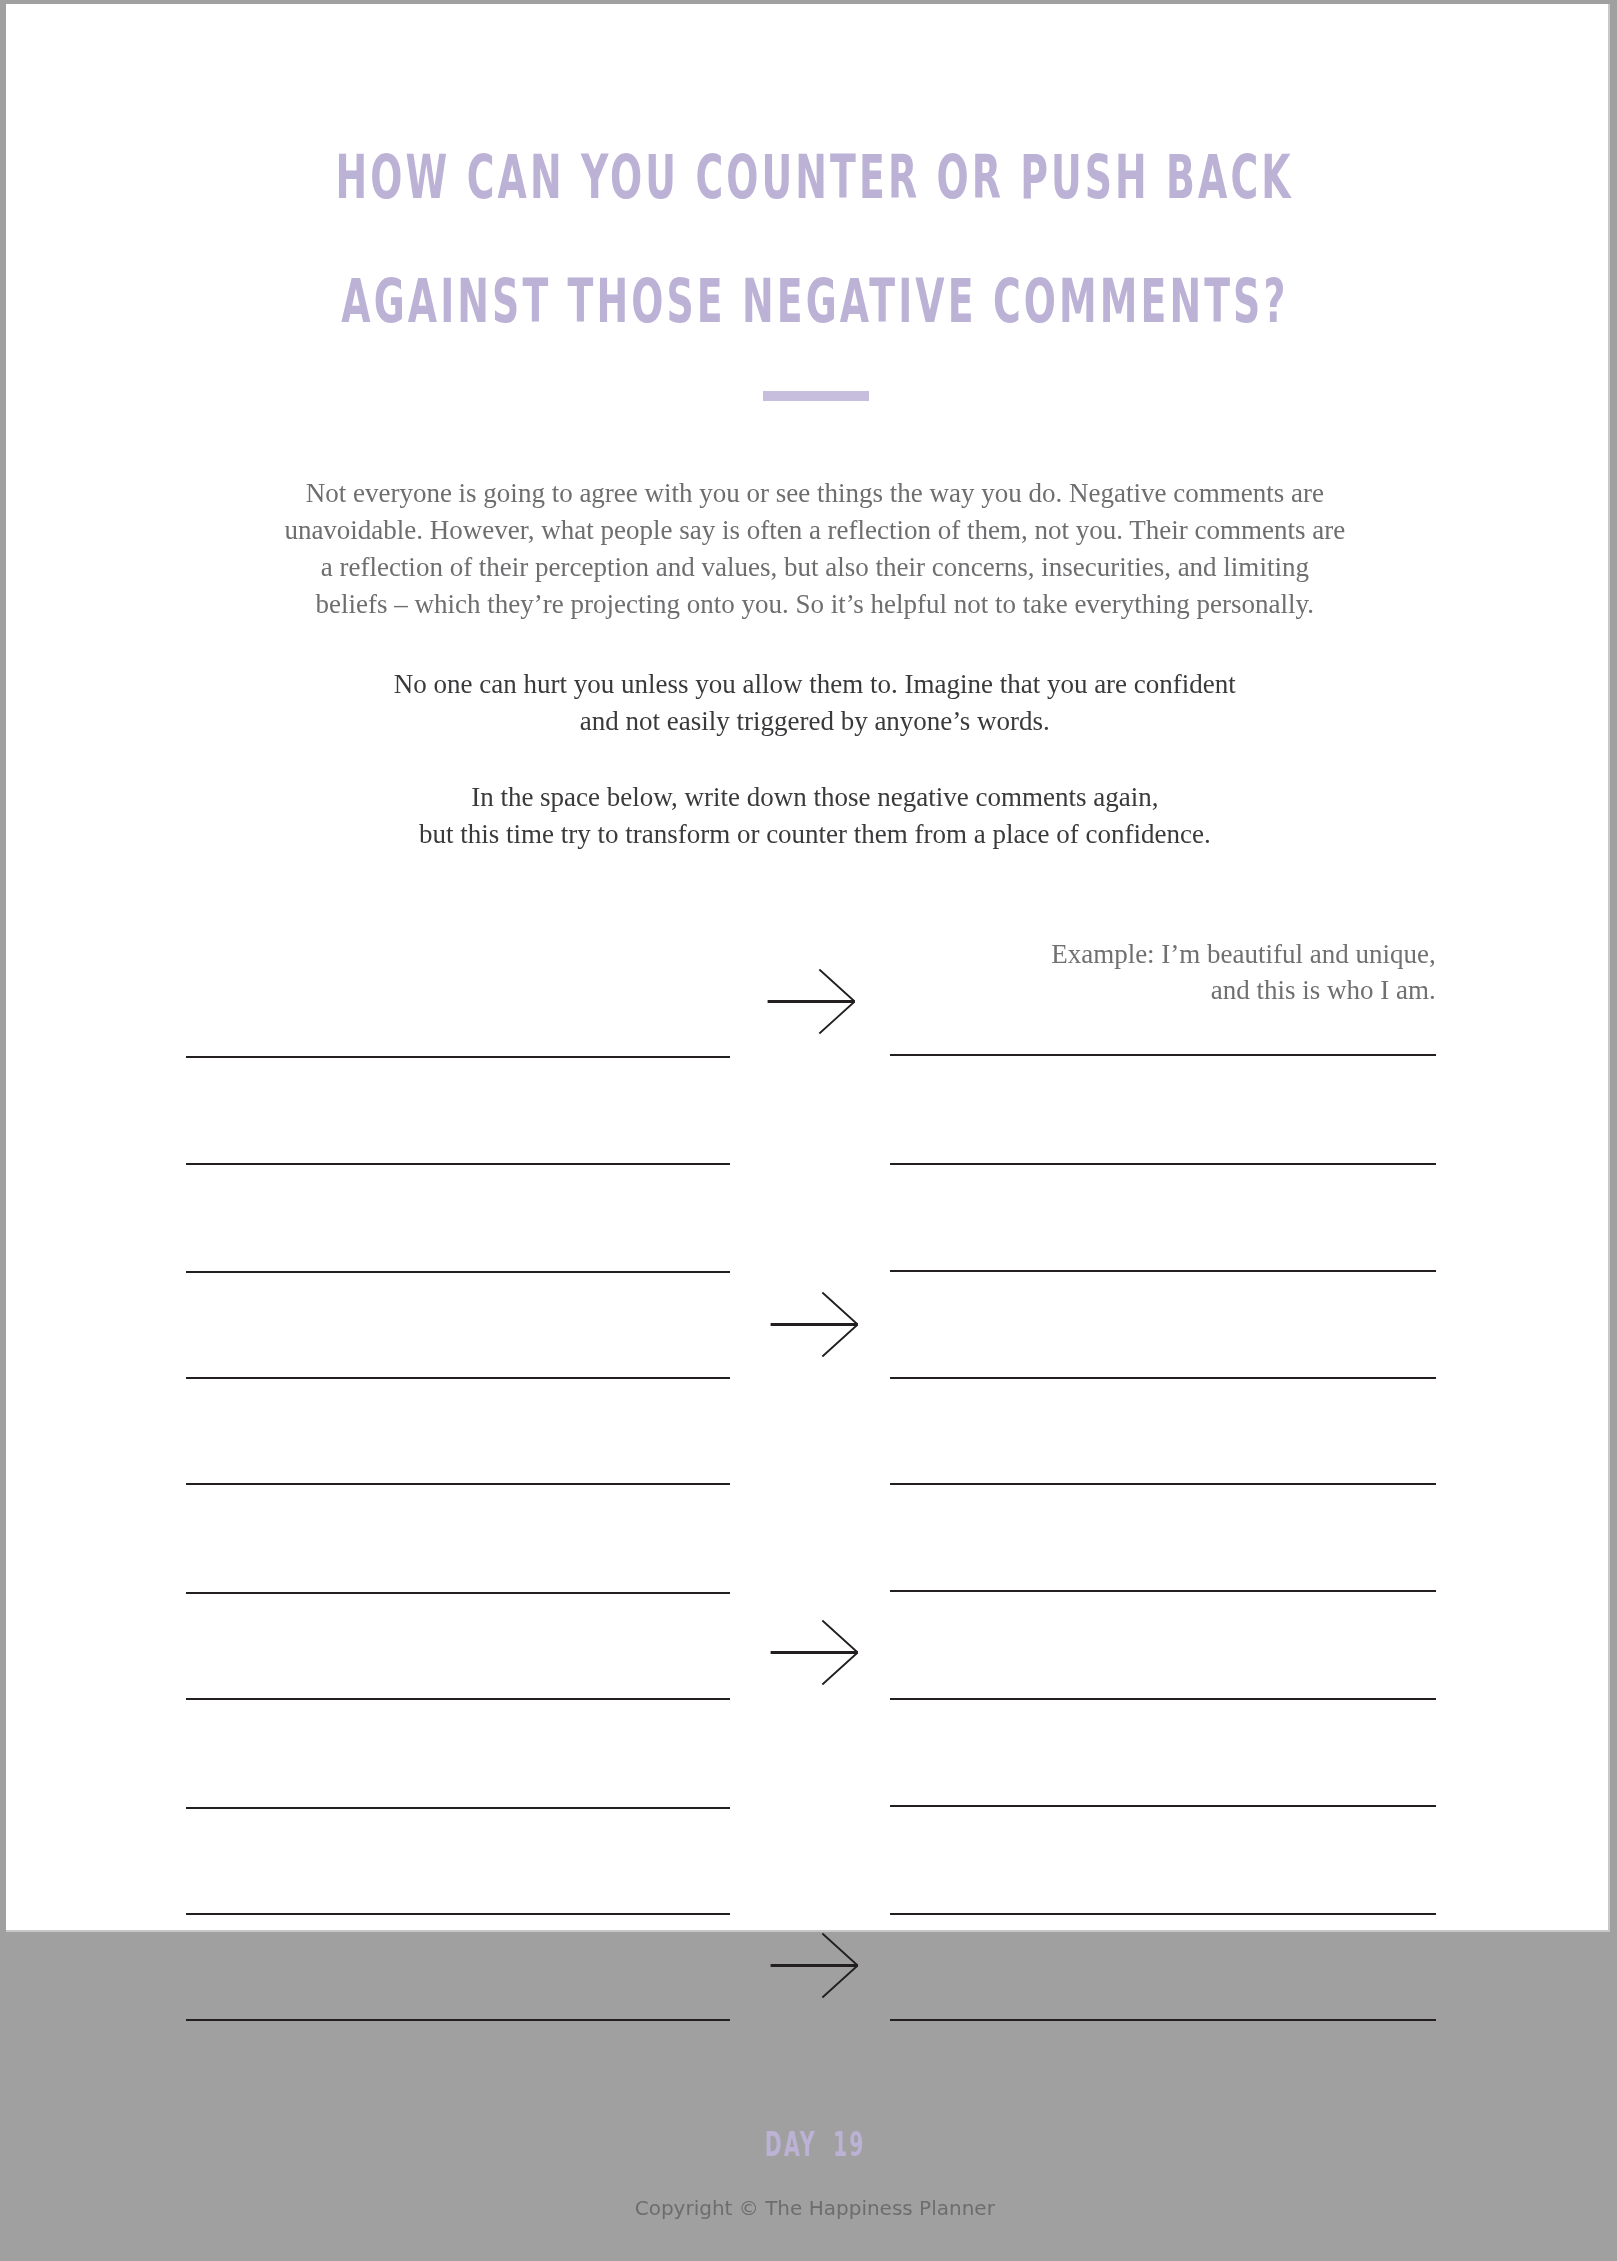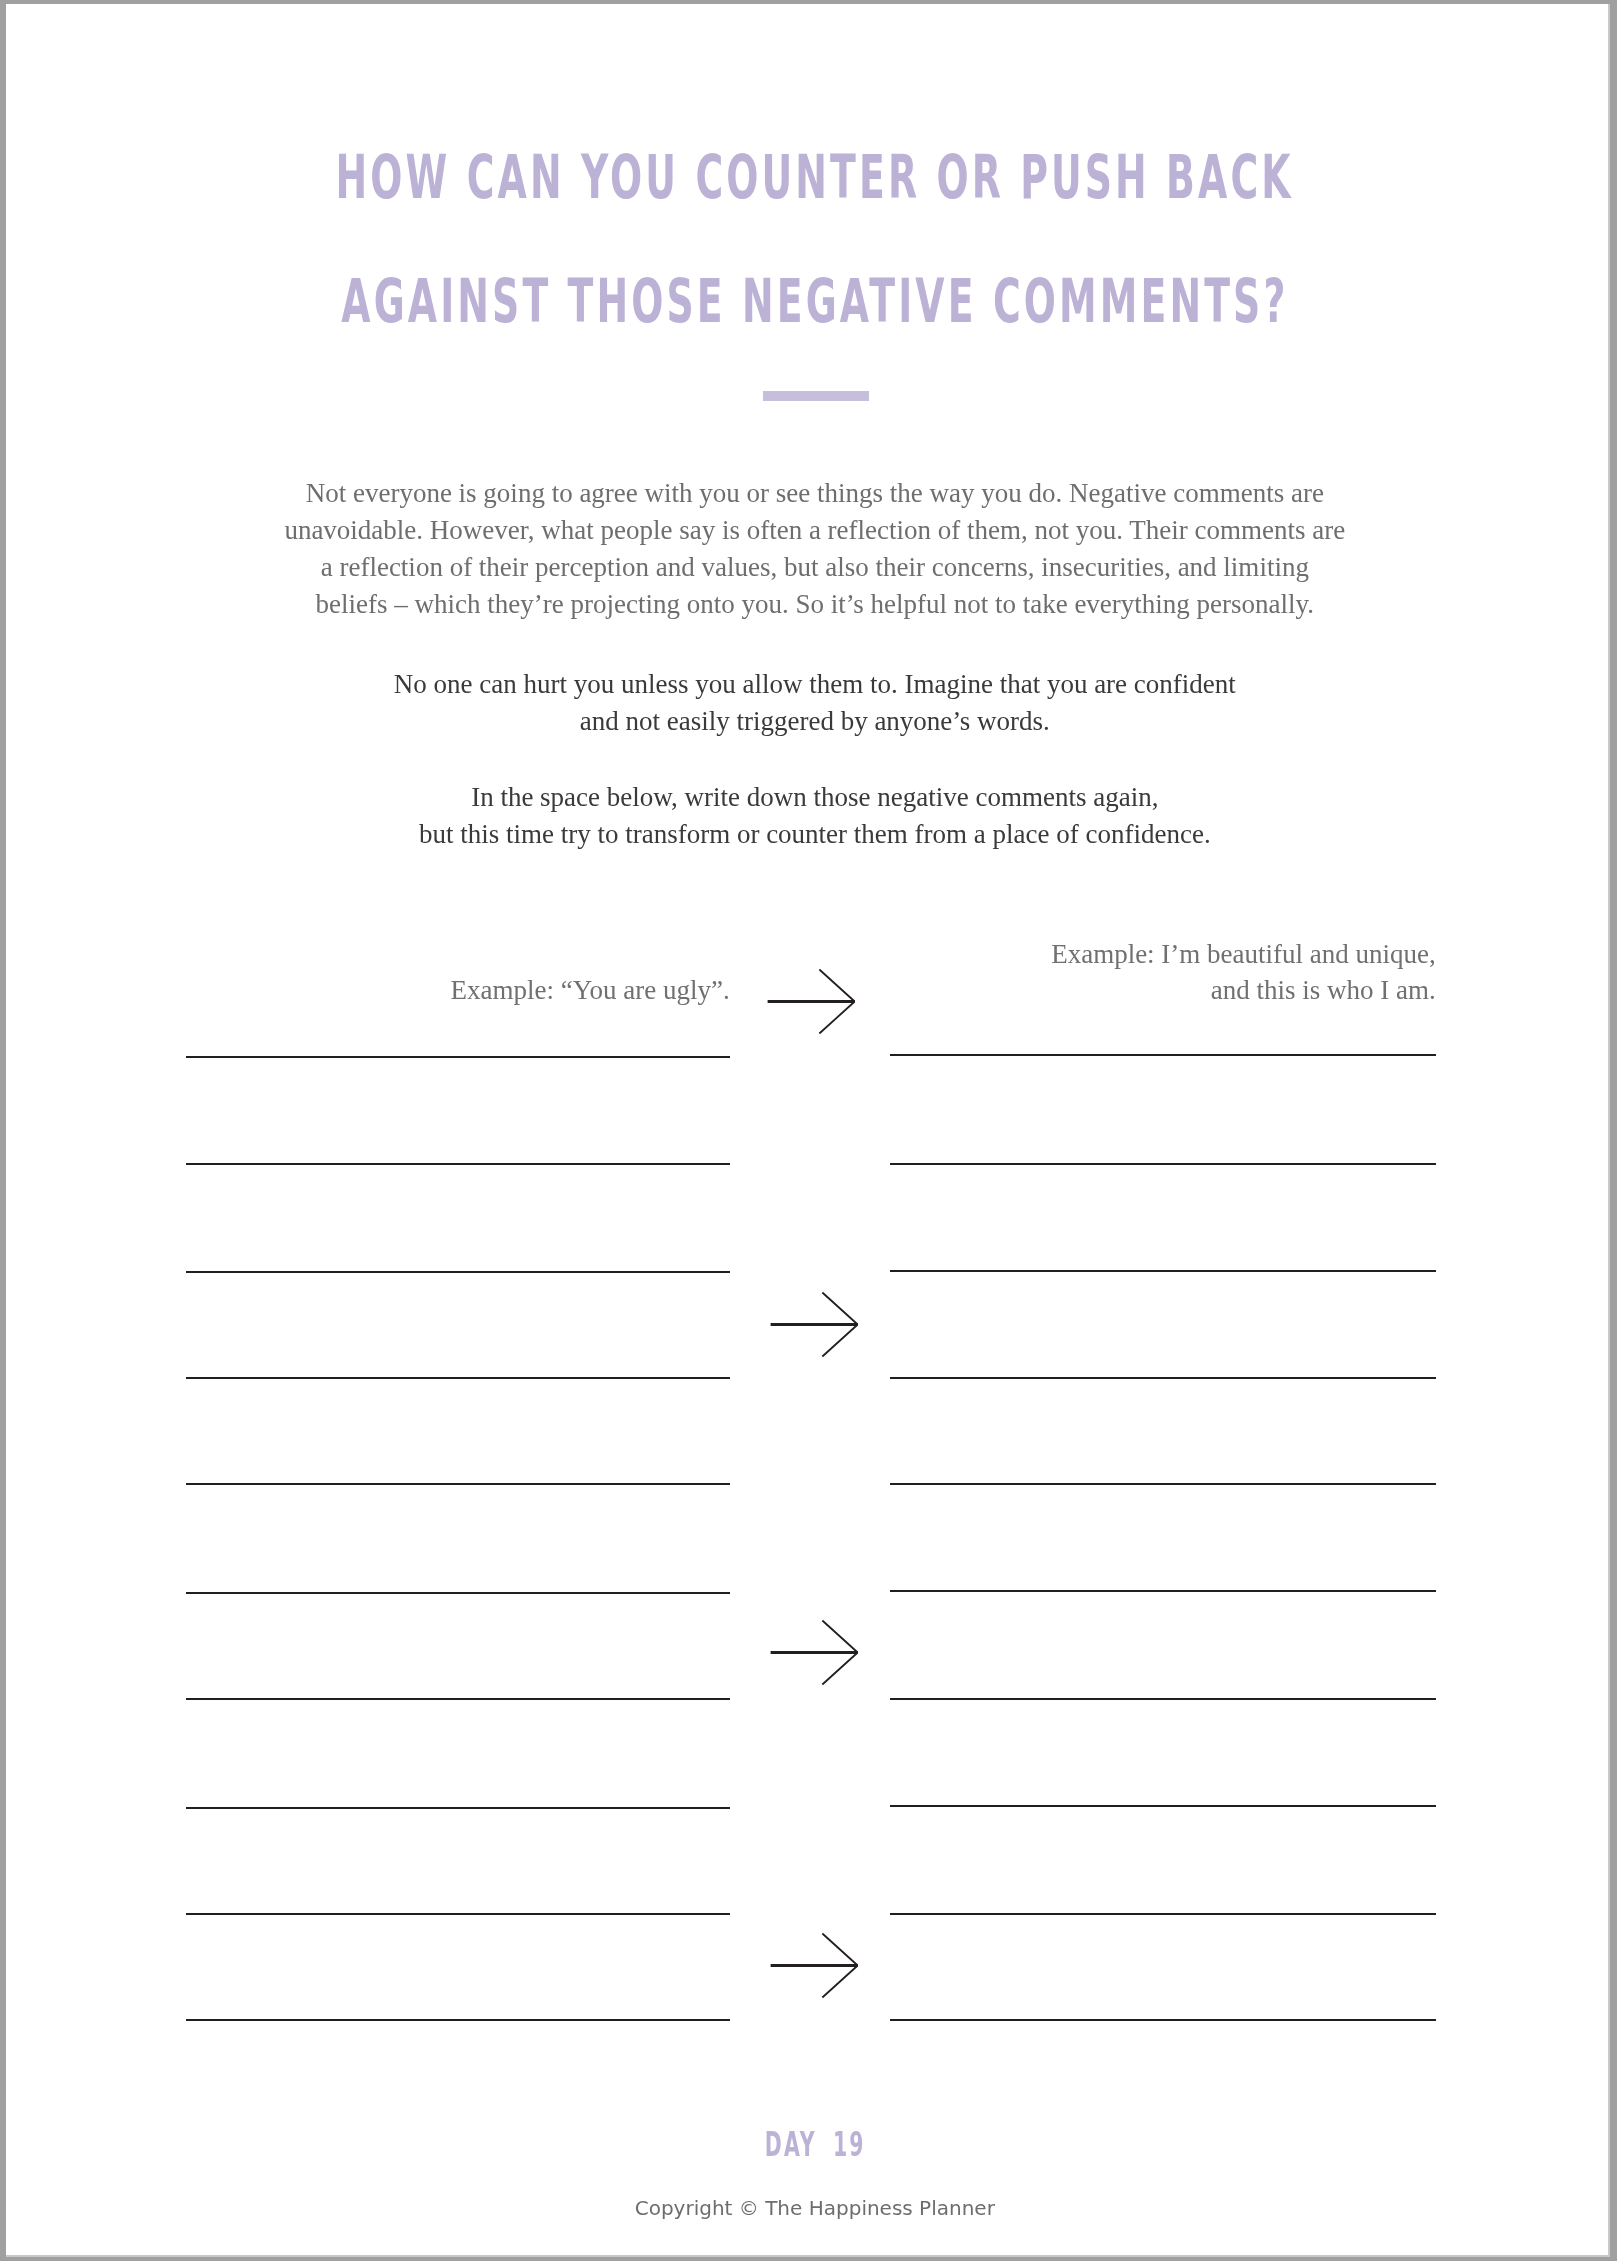--- a/index.html
+++ b/index.html
@@ -5,21 +5,21 @@
   html, body { margin: 0; padding: 0; }
   body {
     width: 1618px; height: 2261px;
     background: #a0a0a0;
     position: relative;
     overflow: hidden;
   }
   .page {
     position: absolute;
     left: 5.8px; top: 4.1px;
-    width: 1604px; height: 2253px;
+    width: 1604px; height: 1928px;
     background: #ffffff;
     border-right: 2.5px solid #c8c8c8;
     border-bottom: 2.5px solid #c8c8c8;
     box-sizing: border-box;
   }
   .title-line {
     position: absolute;
     left: 0; width: 1618px;
     text-align: center;
     color: #bcb2d6;
@@ -123,21 +123,20 @@
   <div class="para para-strong" style="top:662px;">
     <span class="para-line">No one can hurt you unless you allow them to. Imagine that you are confident</span>
     <span class="para-line">and not easily triggered by anyone’s words.</span>
   </div>
 
   <div class="para para-strong" style="top:775px;">
     <span class="para-line">In the space below, write down those negative comments again,</span>
     <span class="para-line">but this time try to transform or counter them from a place of confidence.</span>
   </div>
 
-  <div class="example" style="left:180px; width:544px; top:968px;">Example: “You are ugly”.</div>
   <div class="example" style="left:884px; width:546px; top:932px;">
     <span class="para-line">Example: I’m beautiful and unique,</span>
     <span class="para-line">and this is who I am.</span>
   </div>
 
   <div class="write-line" style="left:180px; width:544px; top:1052px;"></div>
   <div class="write-line" style="left:180px; width:544px; top:1159px;"></div>
   <div class="write-line" style="left:180px; width:544px; top:1267px;"></div>
   <div class="write-line" style="left:180px; width:544px; top:1373px;"></div>
   <div class="write-line" style="left:180px; width:544px; top:1479px;"></div>

